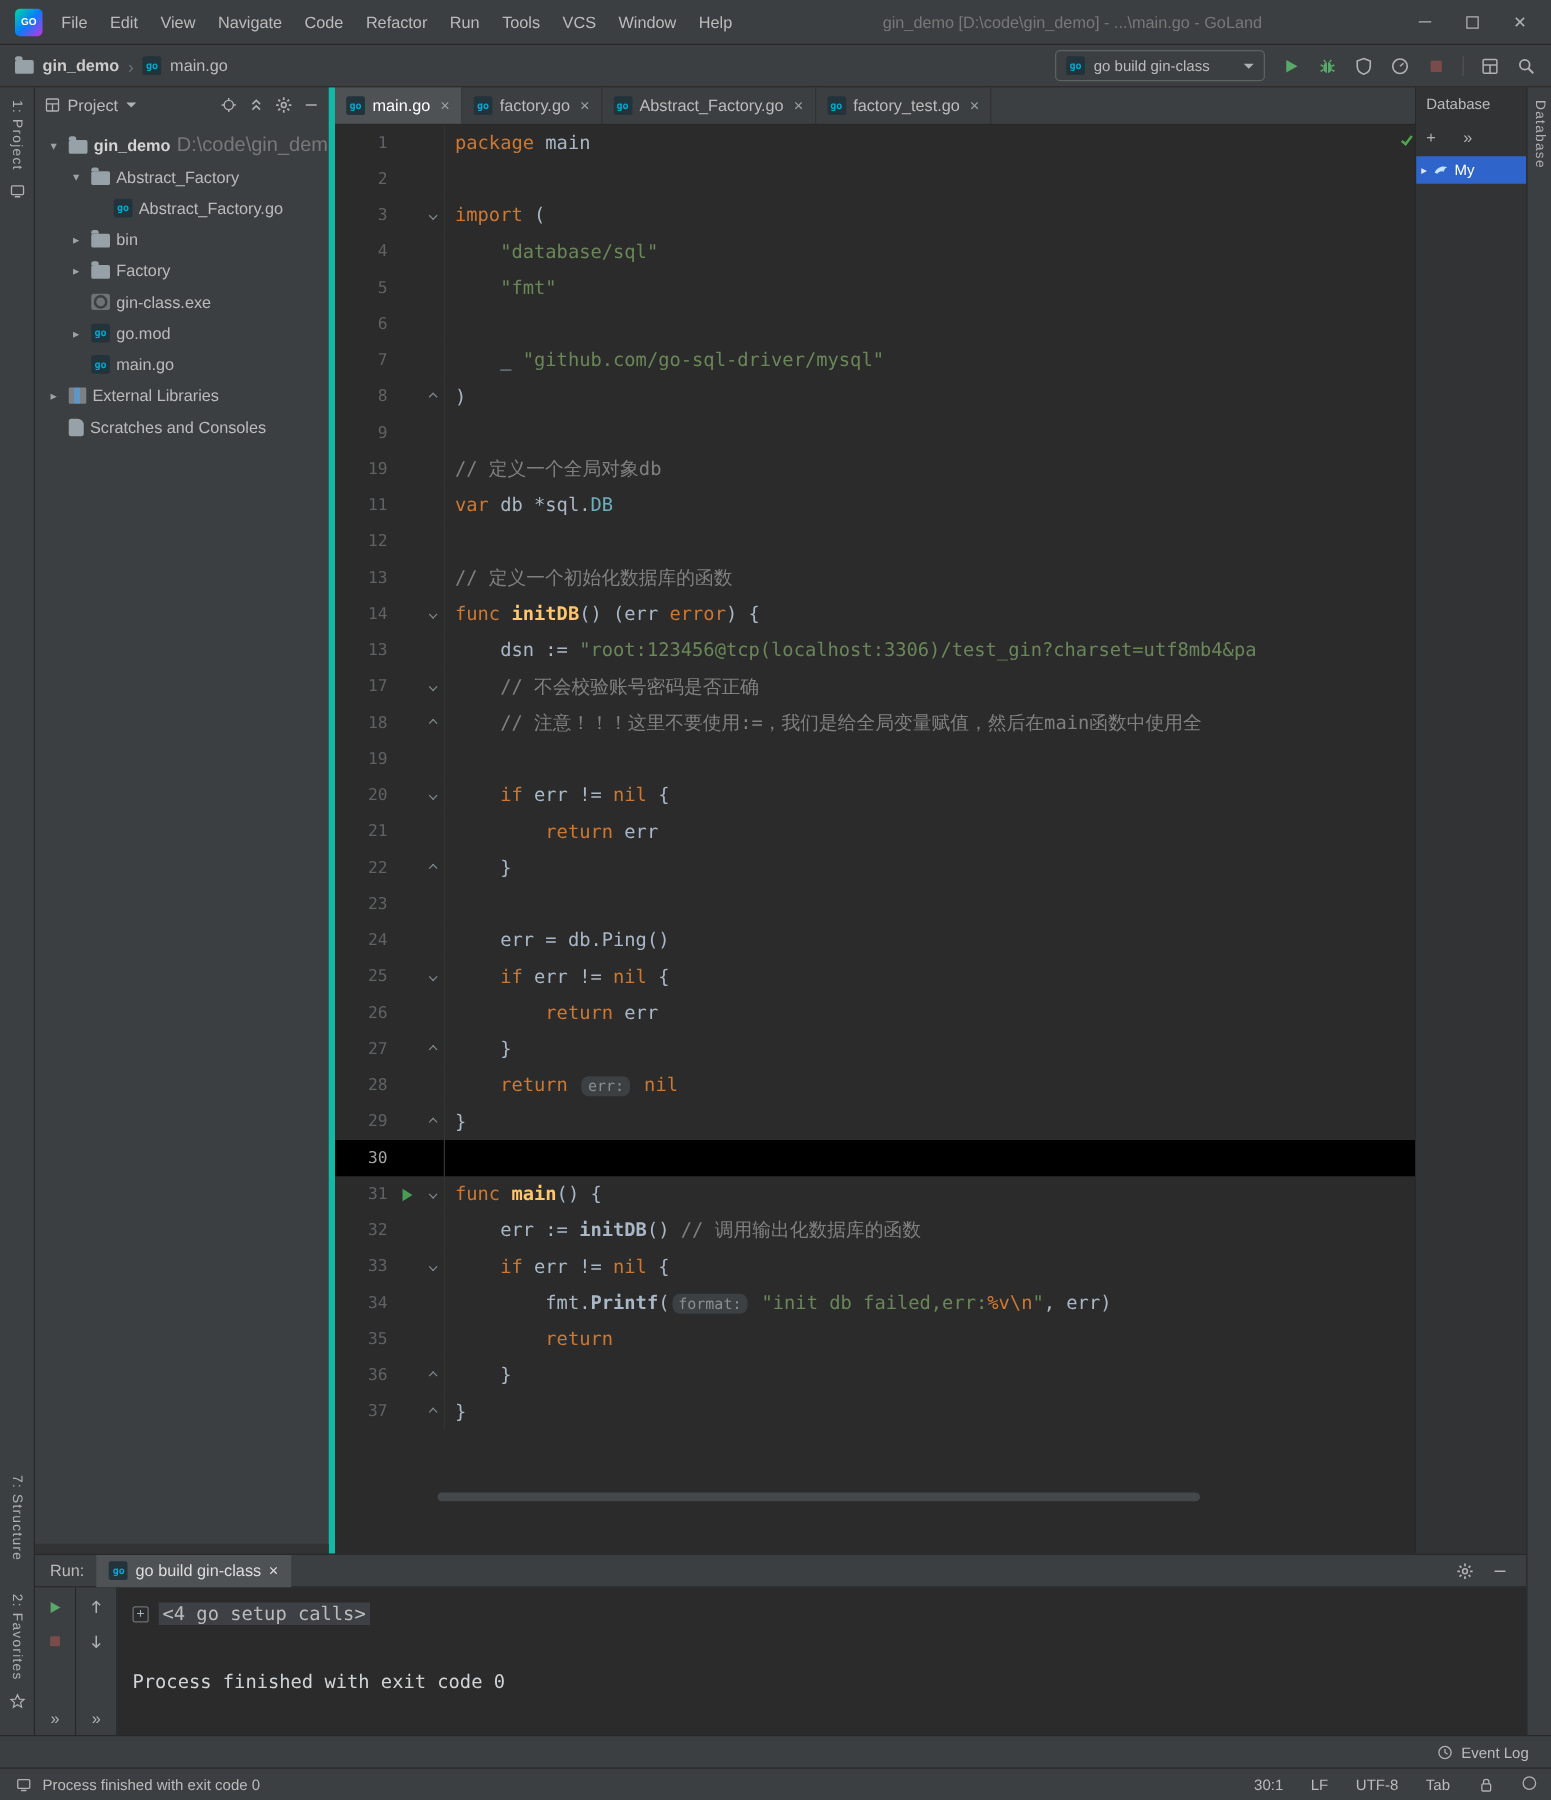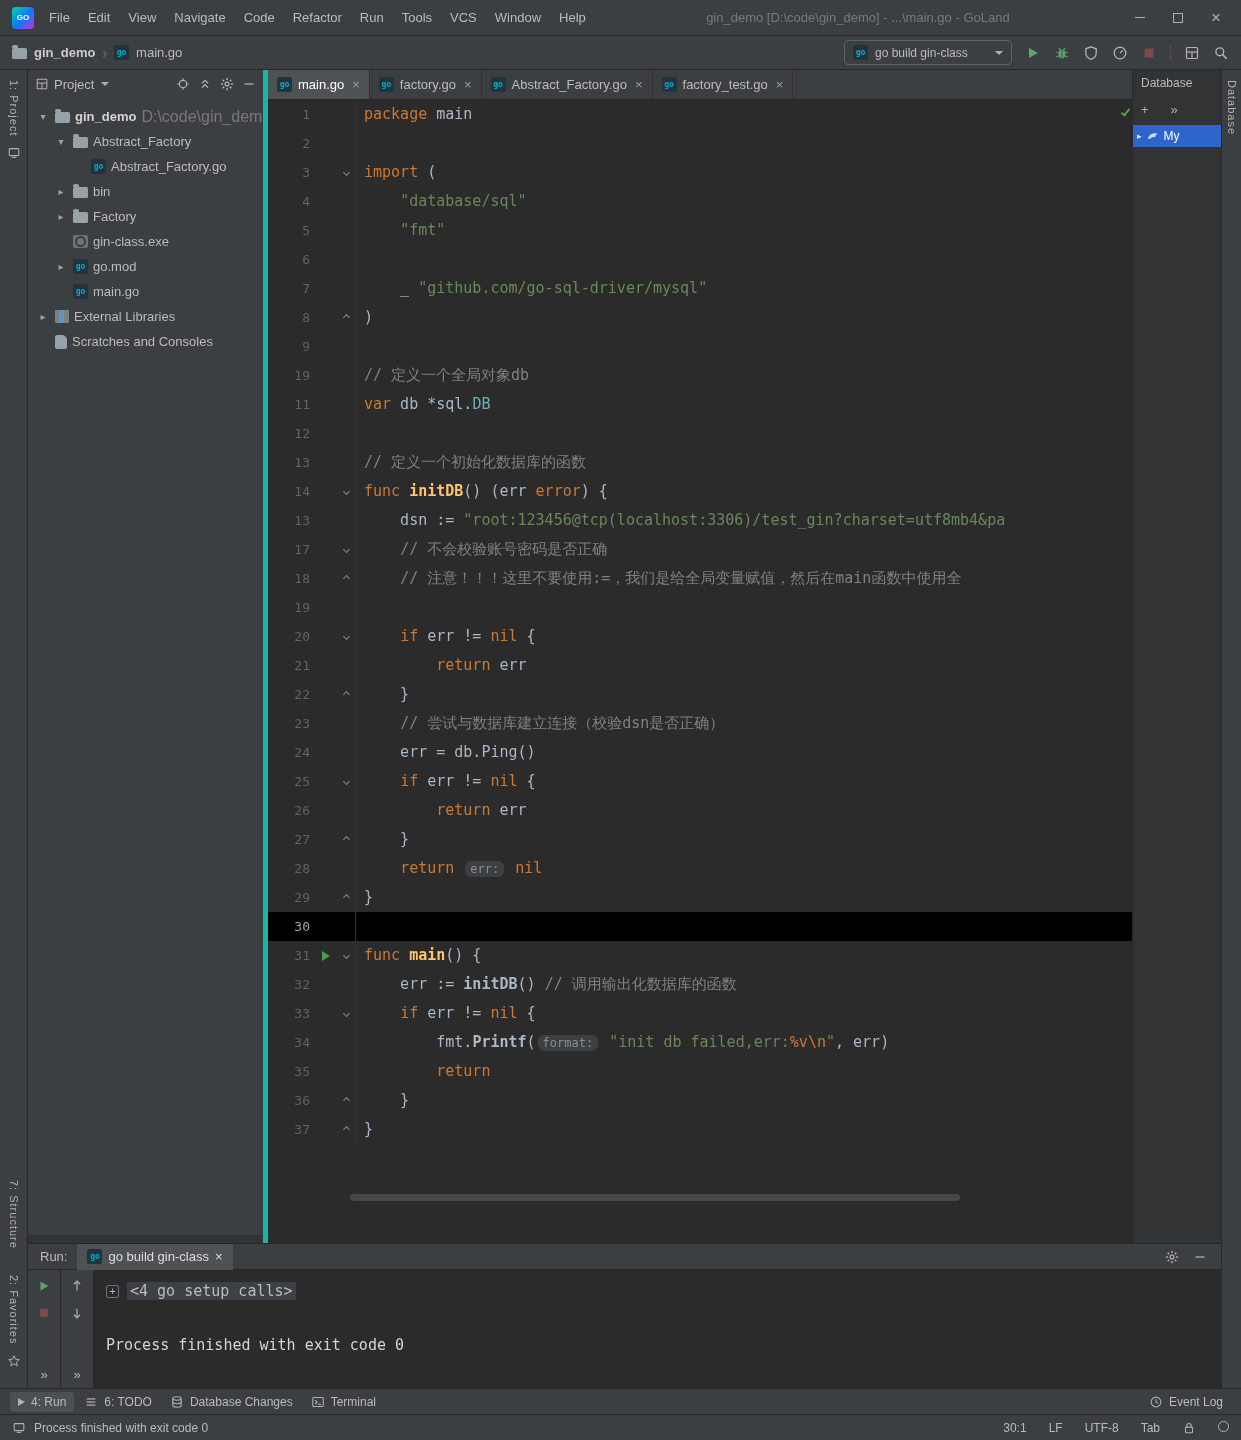--- a/index.html
+++ b/index.html
@@ -474,21 +474,21 @@
                 <div class="code-line"><span class="ln">12</span><span class="gut-run"></span><span class="gut-fold"></span><span class="code"></span></div>
                 <div class="code-line"><span class="ln">13</span><span class="gut-run"></span><span class="gut-fold"></span><span class="code"><span class="c-com">// 定义一个初始化数据库的函数</span></span></div>
                 <div class="code-line"><span class="ln">14</span><span class="gut-run"></span><span class="gut-fold"><span class="chev down"></span></span><span class="code"><span class="c-kw">func</span><span class="c-plain"> </span><span class="c-fn">initDB</span><span class="c-plain">() (err </span><span class="c-kw">error</span><span class="c-plain">) {</span></span></div>
                 <div class="code-line"><span class="ln">13</span><span class="gut-run"></span><span class="gut-fold"></span><span class="code"><span class="c-plain">    dsn := </span><span class="c-str">"root:123456@tcp(localhost:3306)/test_gin?charset=utf8mb4&amp;pa</span></span></div>
                 <div class="code-line"><span class="ln">17</span><span class="gut-run"></span><span class="gut-fold"><span class="chev down"></span></span><span class="code"><span class="c-plain">    </span><span class="c-com">// 不会校验账号密码是否正确</span></span></div>
                 <div class="code-line"><span class="ln">18</span><span class="gut-run"></span><span class="gut-fold"><span class="chev up"></span></span><span class="code"><span class="c-plain">    </span><span class="c-com">// 注意！！！这里不要使用:=，我们是给全局变量赋值，然后在main函数中使用全</span></span></div>
                 <div class="code-line"><span class="ln">19</span><span class="gut-run"></span><span class="gut-fold"></span></div>
                 <div class="code-line"><span class="ln">20</span><span class="gut-run"></span><span class="gut-fold"><span class="chev down"></span></span><span class="code"><span class="c-plain">    </span><span class="c-kw">if</span><span class="c-plain"> err != </span><span class="c-kw">nil</span><span class="c-plain"> {</span></span></div>
                 <div class="code-line"><span class="ln">21</span><span class="gut-run"></span><span class="gut-fold"></span><span class="code"><span class="c-plain">        </span><span class="c-kw">return</span><span class="c-plain"> err</span></span></div>
                 <div class="code-line"><span class="ln">22</span><span class="gut-run"></span><span class="gut-fold"><span class="chev up"></span></span><span class="code"><span class="c-plain">    }</span></span></div>
-                <div class="code-line"><span class="ln">23</span><span class="gut-run"></span><span class="gut-fold"></span><span class="code"><span class="c-plain">    </span><span class="c-com">// 尝试与数据库建立连接（校验dsn是否正确）</span></span></div>
+                <div class="code-line"><span class="ln">23</span><span class="gut-run"></span><span class="gut-fold"></span></div>
                 <div class="code-line"><span class="ln">24</span><span class="gut-run"></span><span class="gut-fold"></span><span class="code"><span class="c-plain">    err = db.Ping()</span></span></div>
                 <div class="code-line"><span class="ln">25</span><span class="gut-run"></span><span class="gut-fold"><span class="chev down"></span></span><span class="code"><span class="c-plain">    </span><span class="c-kw">if</span><span class="c-plain"> err != </span><span class="c-kw">nil</span><span class="c-plain"> {</span></span></div>
                 <div class="code-line"><span class="ln">26</span><span class="gut-run"></span><span class="gut-fold"></span><span class="code"><span class="c-plain">        </span><span class="c-kw">return</span><span class="c-plain"> err</span></span></div>
                 <div class="code-line"><span class="ln">27</span><span class="gut-run"></span><span class="gut-fold"><span class="chev up"></span></span><span class="code"><span class="c-plain">    }</span></span></div>
                 <div class="code-line"><span class="ln">28</span><span class="gut-run"></span><span class="gut-fold"></span><span class="code"><span class="c-plain">    </span><span class="c-kw">return</span><span class="c-plain"> </span><span class="c-hint">err:</span><span class="c-plain"> </span><span class="c-kw">nil</span></span></div>
                 <div class="code-line"><span class="ln">29</span><span class="gut-run"></span><span class="gut-fold"><span class="chev up"></span></span><span class="code"><span class="c-plain">}</span></span></div>
                 <div class="code-line caret"><span class="ln">30</span><span class="gut-run"></span><span class="gut-fold"></span><span class="code"></span></div>
                 <div class="code-line"><span class="ln">31</span><span class="gut-run"><span class="run-tri"></span></span><span class="gut-fold"><span class="chev down"></span></span><span class="code"><span class="c-kw">func</span><span class="c-plain"> </span><span class="c-fn">main</span><span class="c-plain">() {</span></span></div>
                 <div class="code-line"><span class="ln">32</span><span class="gut-run"></span><span class="gut-fold"></span><span class="code"><span class="c-plain">    err := </span><span class="c-call">initDB</span><span class="c-plain">() </span><span class="c-com">// 调用输出化数据库的函数</span></span></div>
                 <div class="code-line"><span class="ln">33</span><span class="gut-run"></span><span class="gut-fold"><span class="chev down"></span></span><span class="code"><span class="c-plain">    </span><span class="c-kw">if</span><span class="c-plain"> err != </span><span class="c-kw">nil</span><span class="c-plain"> {</span></span></div>
@@ -565,44 +565,20 @@
         </div>
       </div>
     </div>
 
     <div class="stripe right">
       <span class="vlabel">Database</span>
     </div>
   </div>
 
   <div class="bottom-bar">
-    <span id="bb-left" style="display:flex;gap:2px;align-items:center">
-        <span class="bb-item active">
-          <span class="tri-gray"></span>
-          <span>4: Run</span>
-        </span>
-        <span class="bb-item">
-          <svg class="ic ic-sm">
-            <use href="#ic-list" xlink:href="#ic-list"></use>
-          </svg>
-          <span>6: TODO</span>
-        </span>
-        <span class="bb-item">
-          <svg class="ic ic-sm">
-            <use href="#ic-db" xlink:href="#ic-db"></use>
-          </svg>
-          <span>Database Changes</span>
-        </span>
-        <span class="bb-item">
-          <svg class="ic ic-sm">
-            <use href="#ic-terminal" xlink:href="#ic-terminal"></use>
-          </svg>
-          <span>Terminal</span>
-        </span>
-      </span>
     <span class="bb-spacer"></span>
     <span id="bb-right" style="display:flex;gap:2px;align-items:center">
         <span class="bb-item">
           <svg class="ic ic-sm">
             <use href="#ic-clock" xlink:href="#ic-clock"></use>
           </svg>
           <span>Event Log</span>
         </span>
       </span>
   </div>

